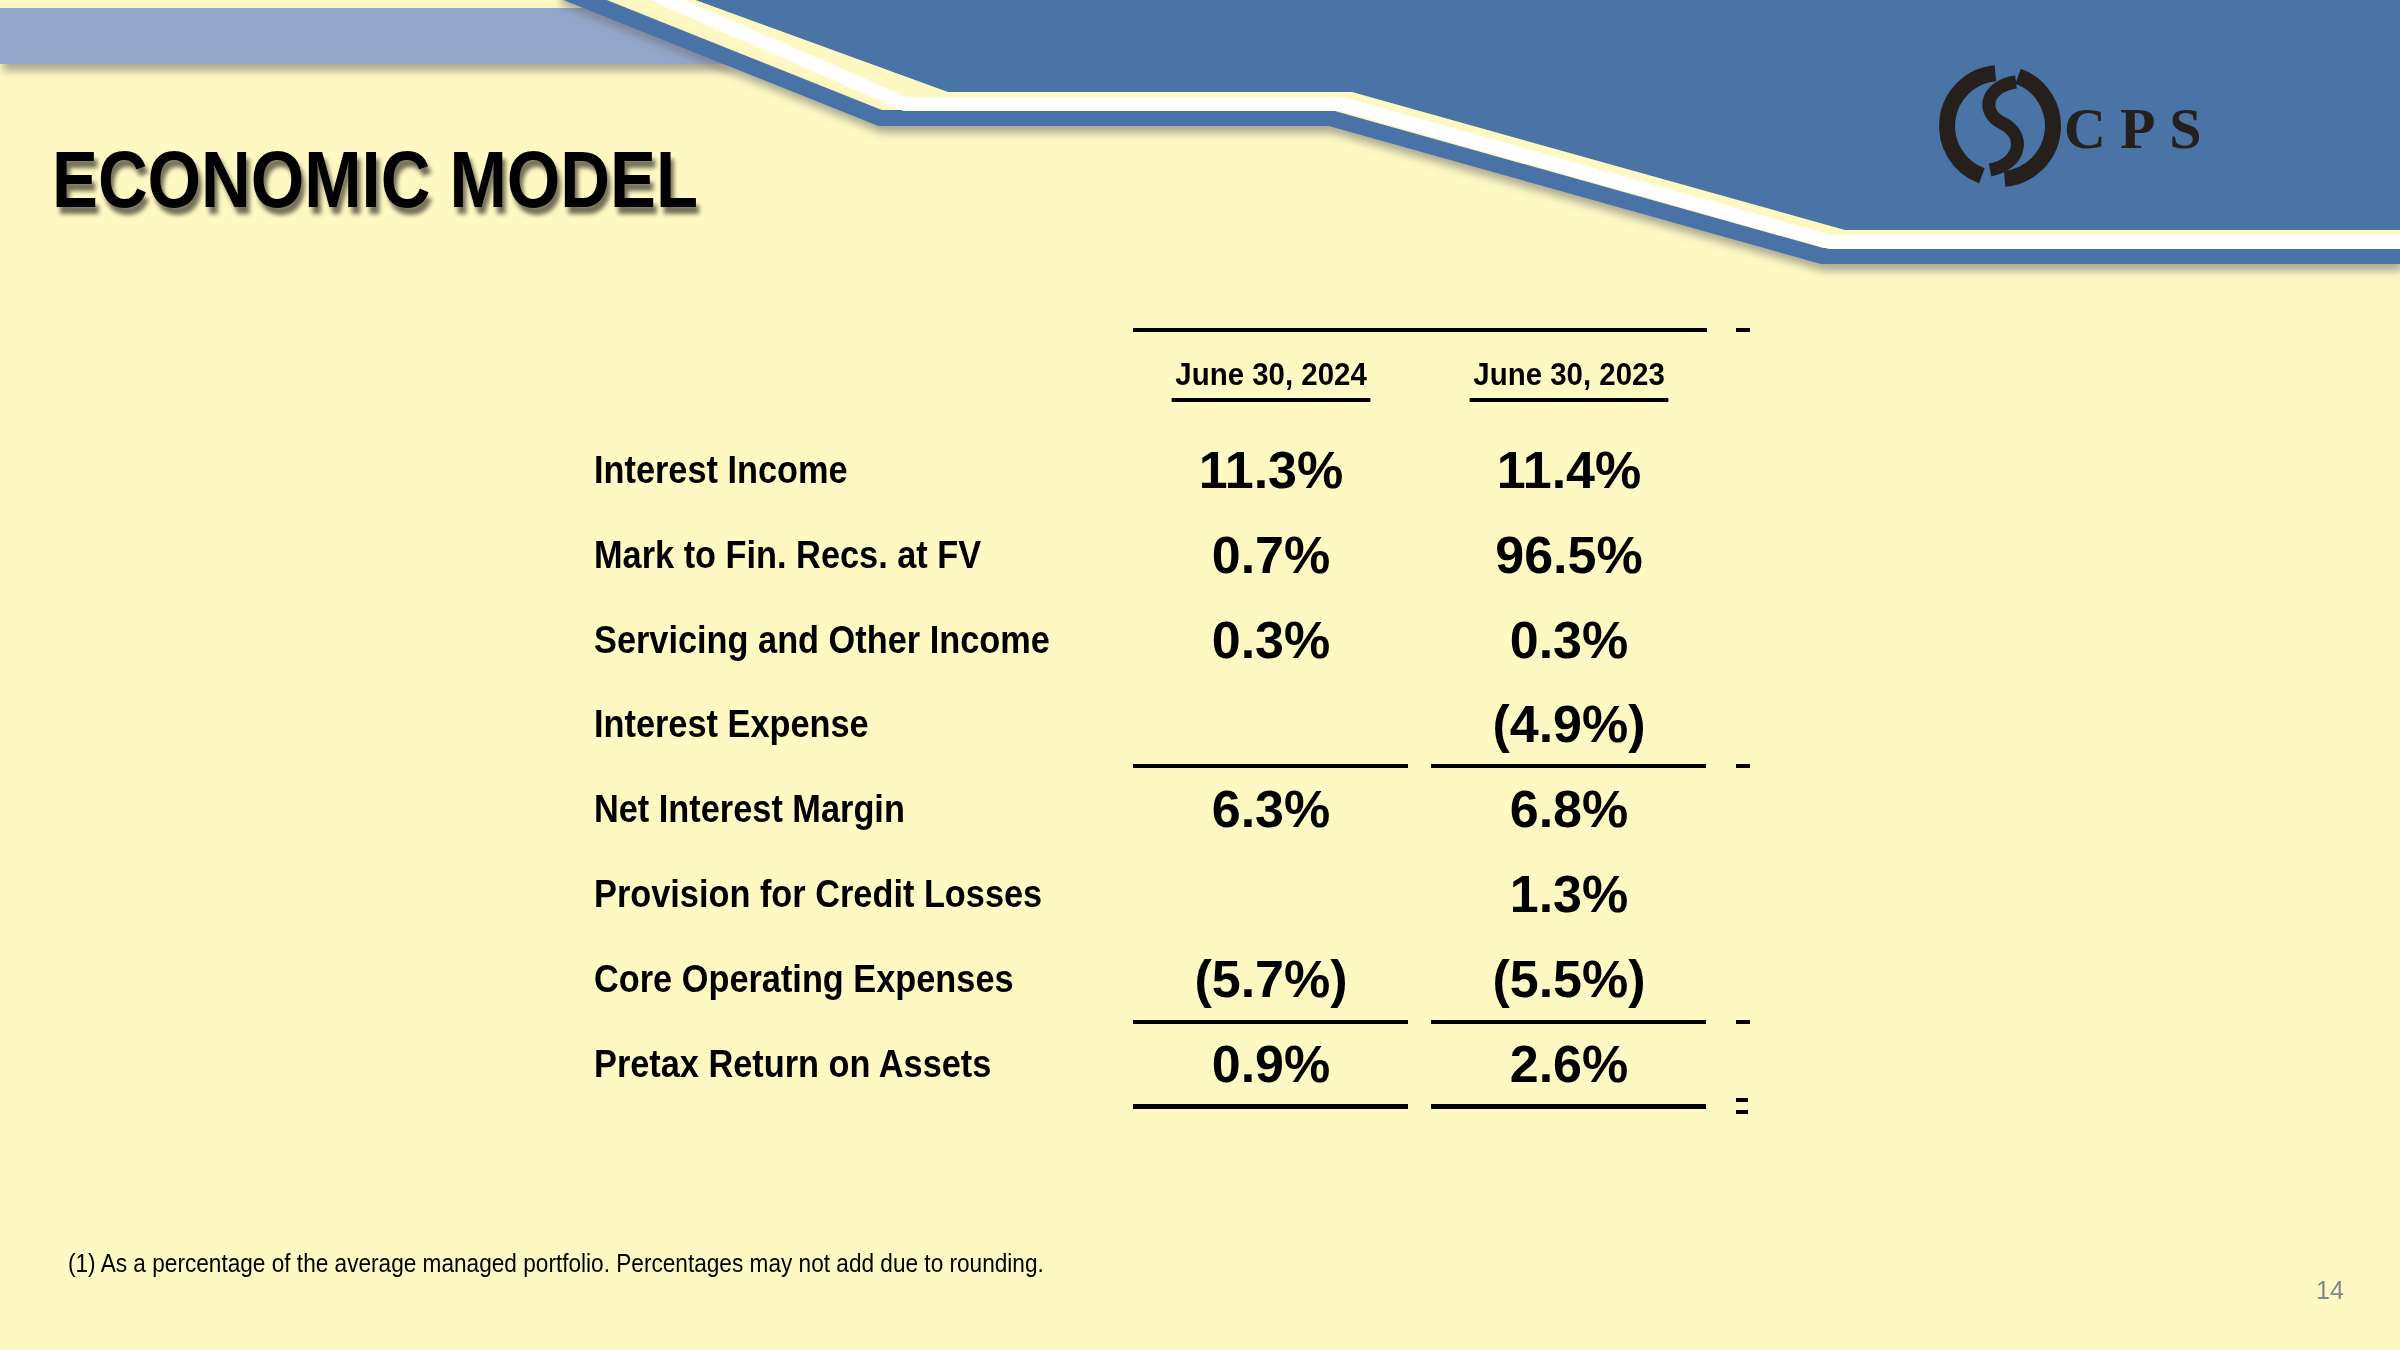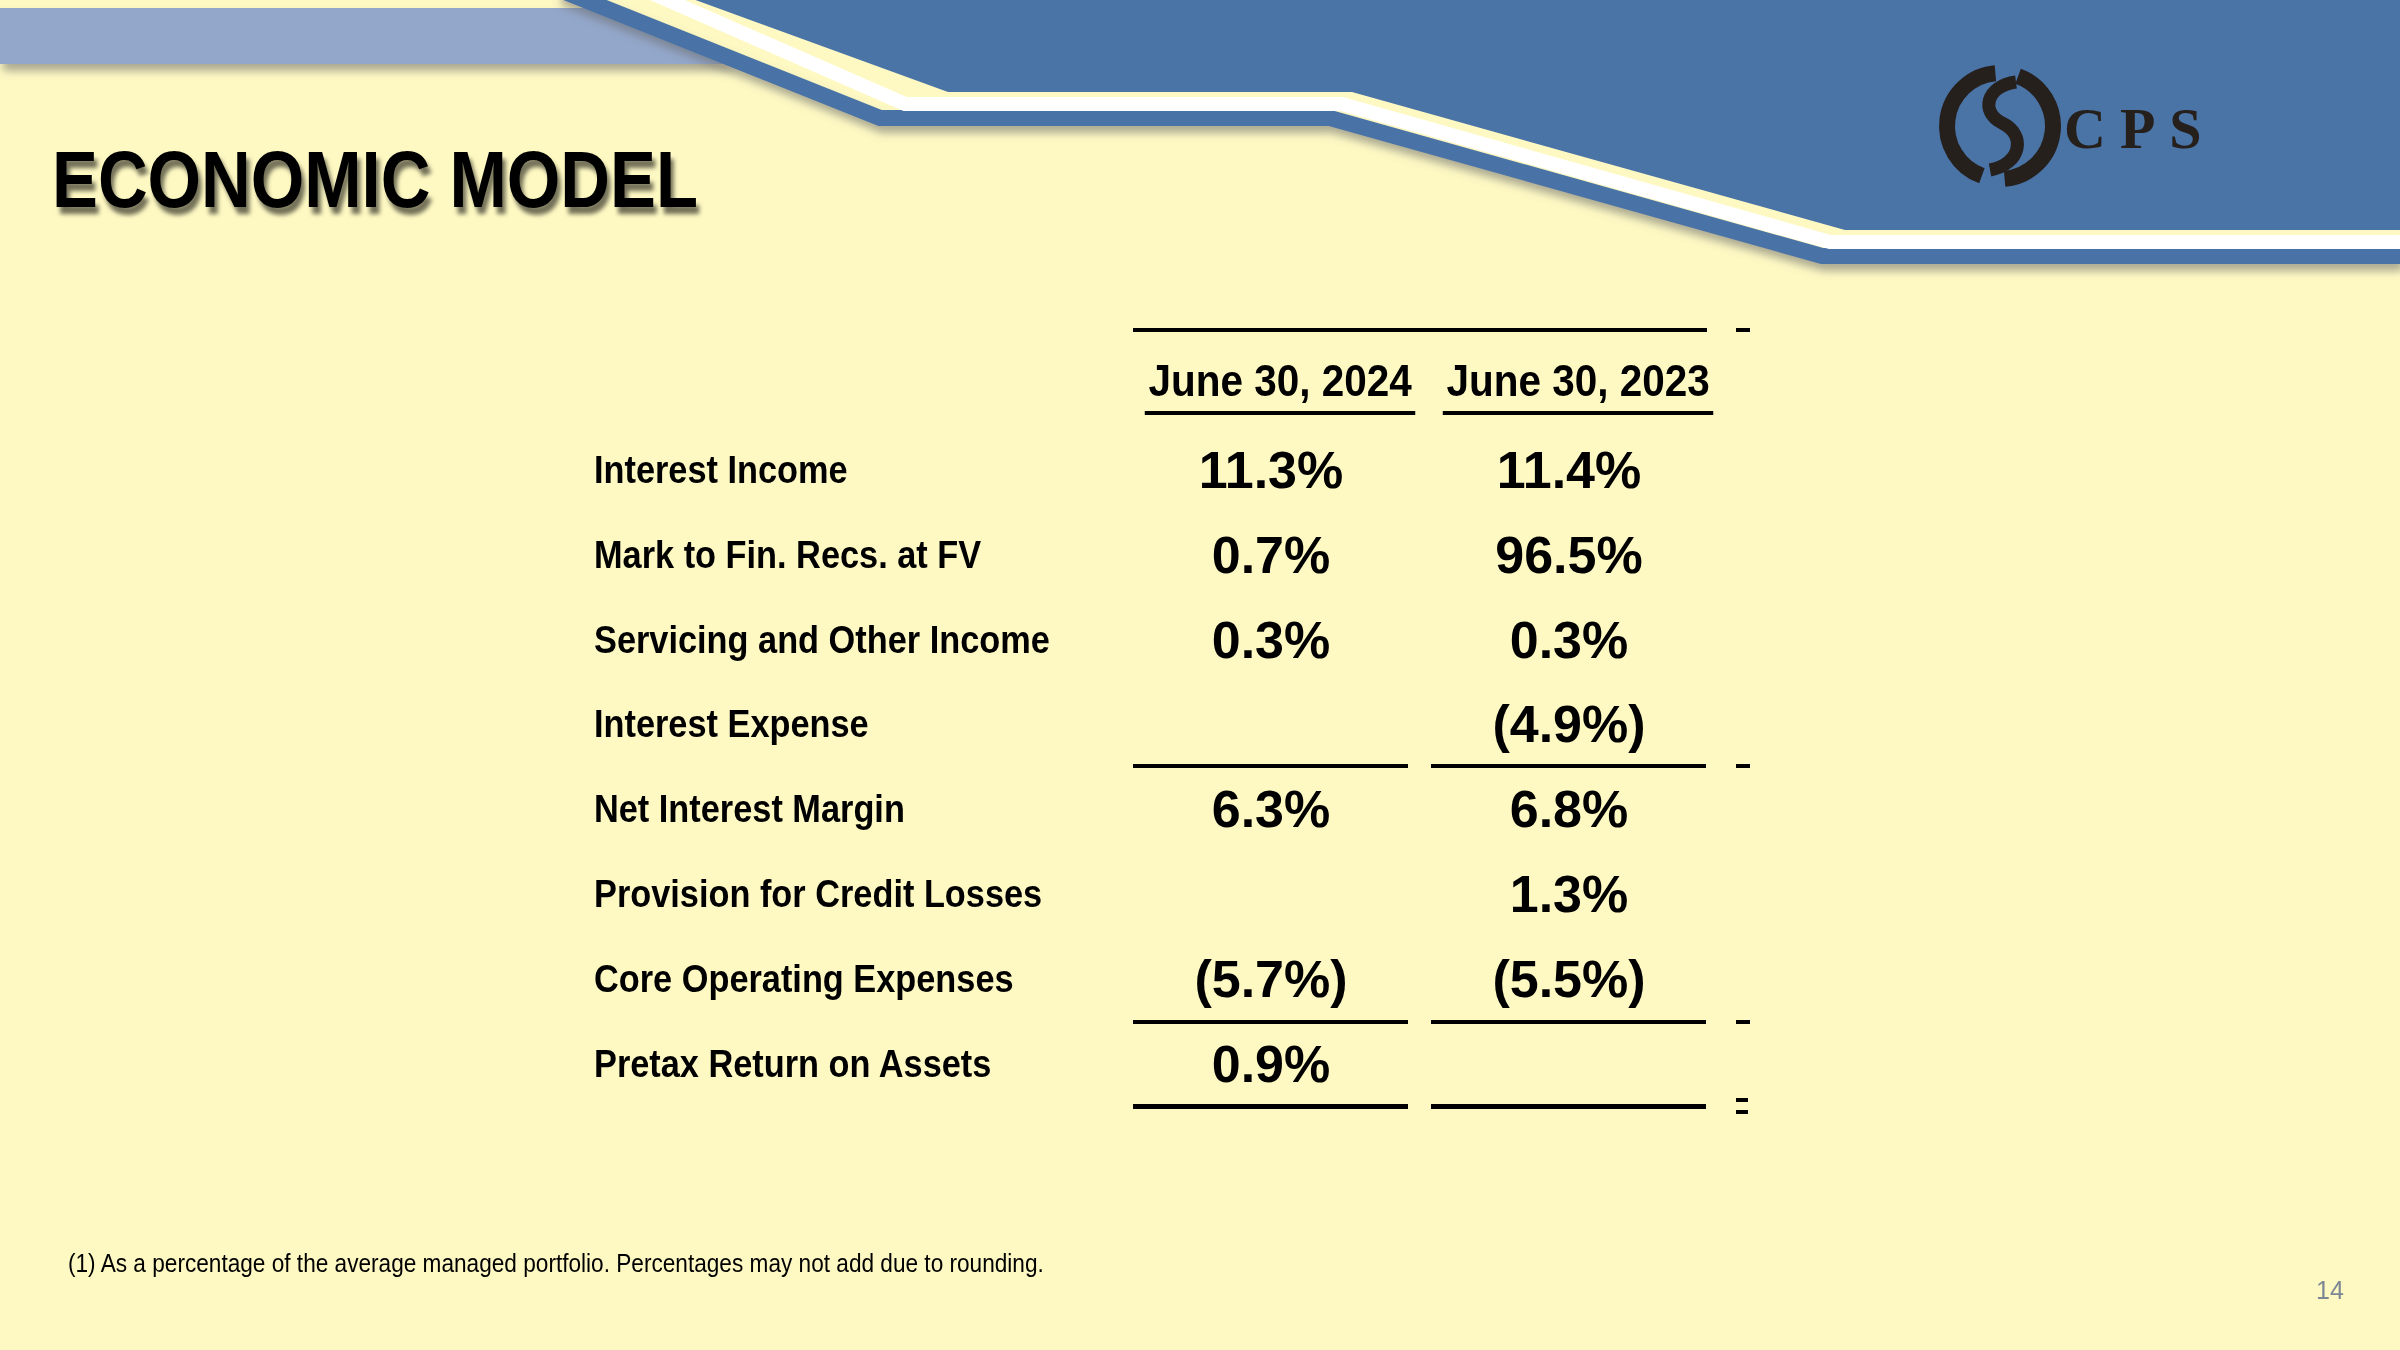--- a/index.html
+++ b/index.html
@@ -23,21 +23,21 @@
   .r1b{left:1431px;top:764px;width:275px;height:4px;}
   .r2a{left:1133px;top:1020px;width:275px;height:4px;}
   .r2b{left:1431px;top:1020px;width:275px;height:4px;}
   .r3a{left:1133px;top:1104px;width:275px;height:5px;}
   .r3b{left:1431px;top:1104px;width:275px;height:5px;}
   .mark{position:absolute;background:#000;width:14px;height:4px;left:1736px;}
   .mk1{top:328px;} .mk2{top:764px;} .mk3{top:1020px;}
   .mk4{top:1098px;width:12px;} .mk5{top:1110px;width:12px;}
   .thead{position:absolute;top:356px;left:594px;width:1140px;height:52px;}
   .thcell{
-    position:absolute;text-align:center;font-weight:700;font-size:44px;
+    position:absolute;text-align:center;font-weight:700;font-size:32px;
     white-space:nowrap;
   }
   .th1{left:539px;width:276px;} .th2{left:837px;width:276px;}
   .thcell span{
     display:inline-block;border-bottom:4px solid #000;padding:0 4px 5px 4px;
     transform:scaleX(0.92);transform-origin:50% 50%;
   }
   .trow{position:absolute;left:594px;width:1140px;height:86px;}
   .tlabel{
     position:absolute;left:0;top:50%;transform:translateY(-50%) scaleX(0.88);
@@ -148,20 +148,21 @@
 
   <div class="trow" style="top: 935.8px;">
     <span class="tlabel">Core Operating Expenses</span>
     <span class="tval v1">(5.7%)</span>
     <span class="tval v2">(5.5%)</span>
   </div>
 
   <div class="trow" style="top: 1020.6px;">
     <span class="tlabel">Pretax Return on Assets</span>
     <span class="tval v1">0.9%</span>
+    <span class="tval v2">2.6%</span>
   </div>
 </div>
 
     <div class="rule r1a"></div>
     <div class="rule r1b"></div>
     <div class="rule r2a"></div>
     <div class="rule r2b"></div>
     <div class="rule r3a"></div>
     <div class="rule r3b"></div>
   </div>

